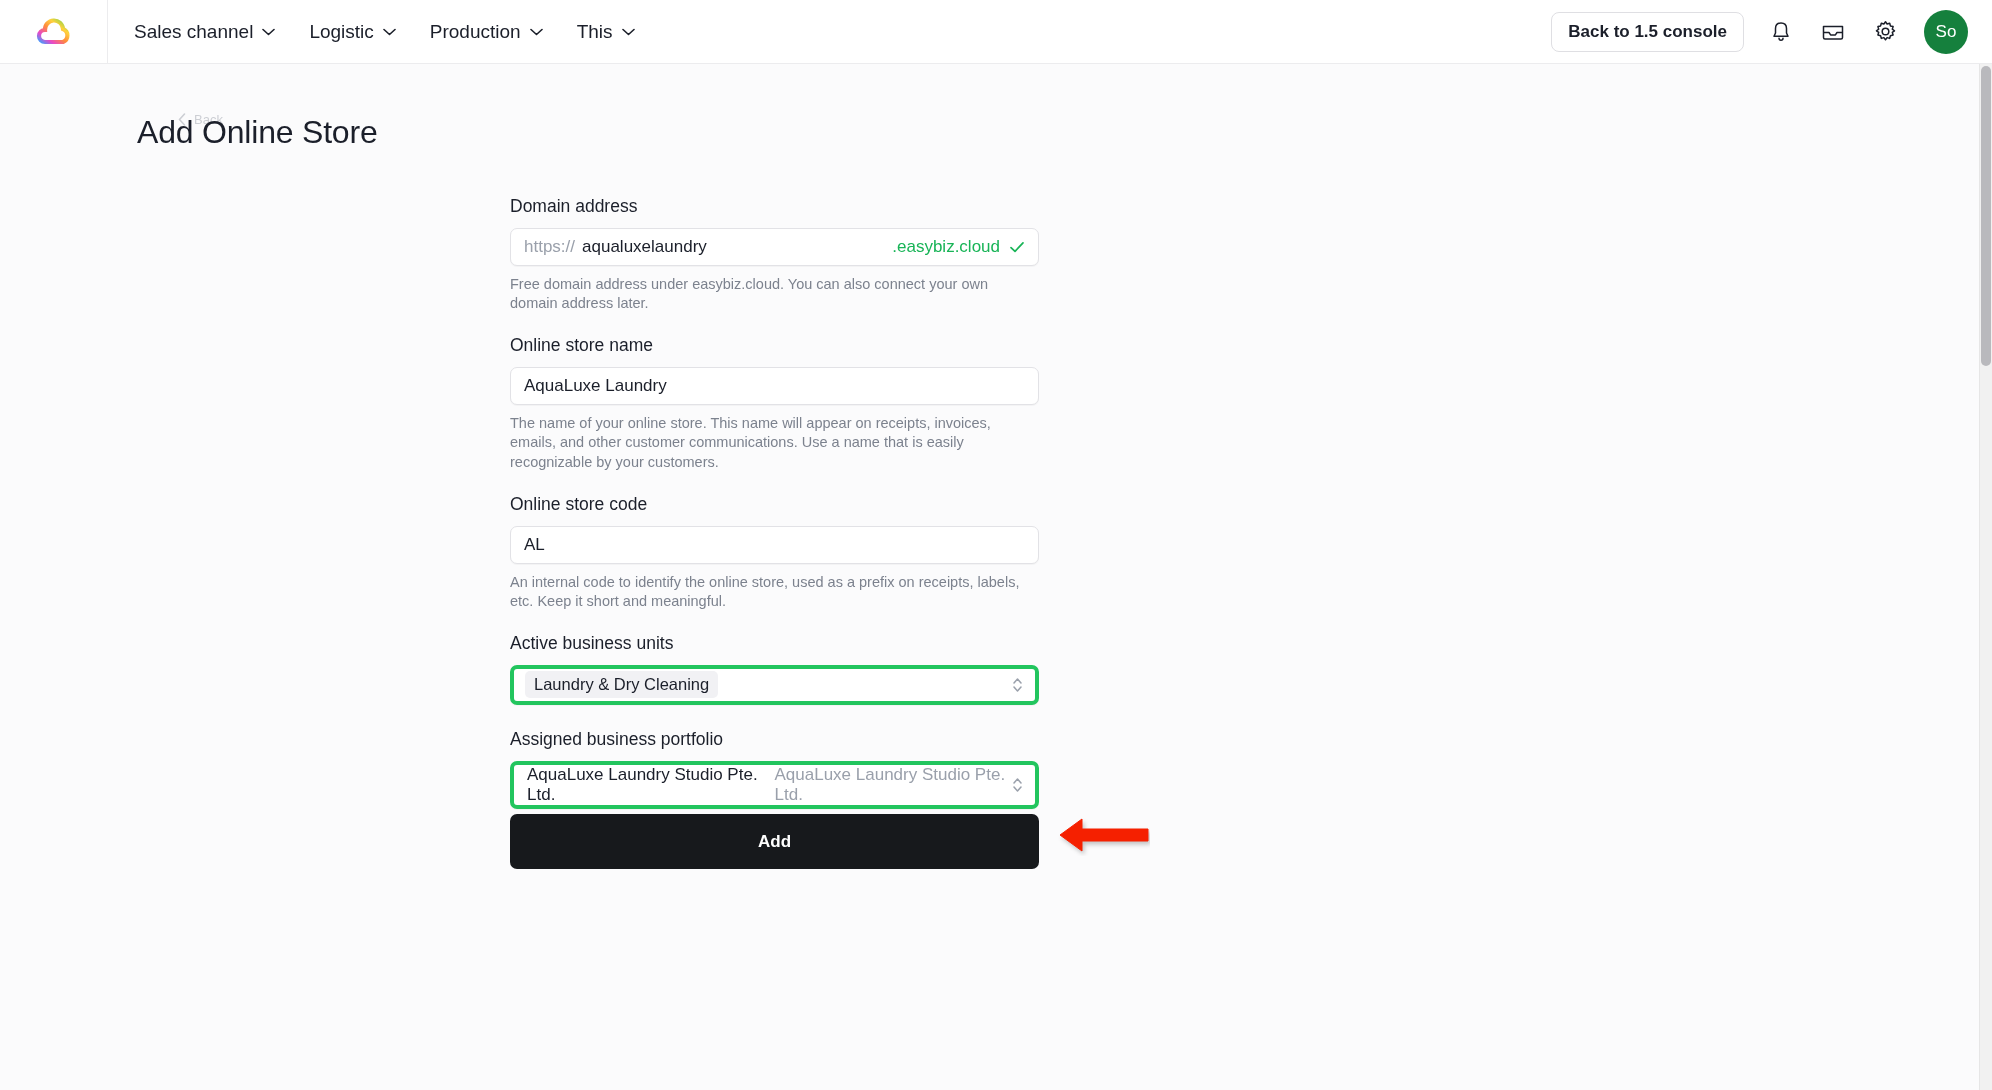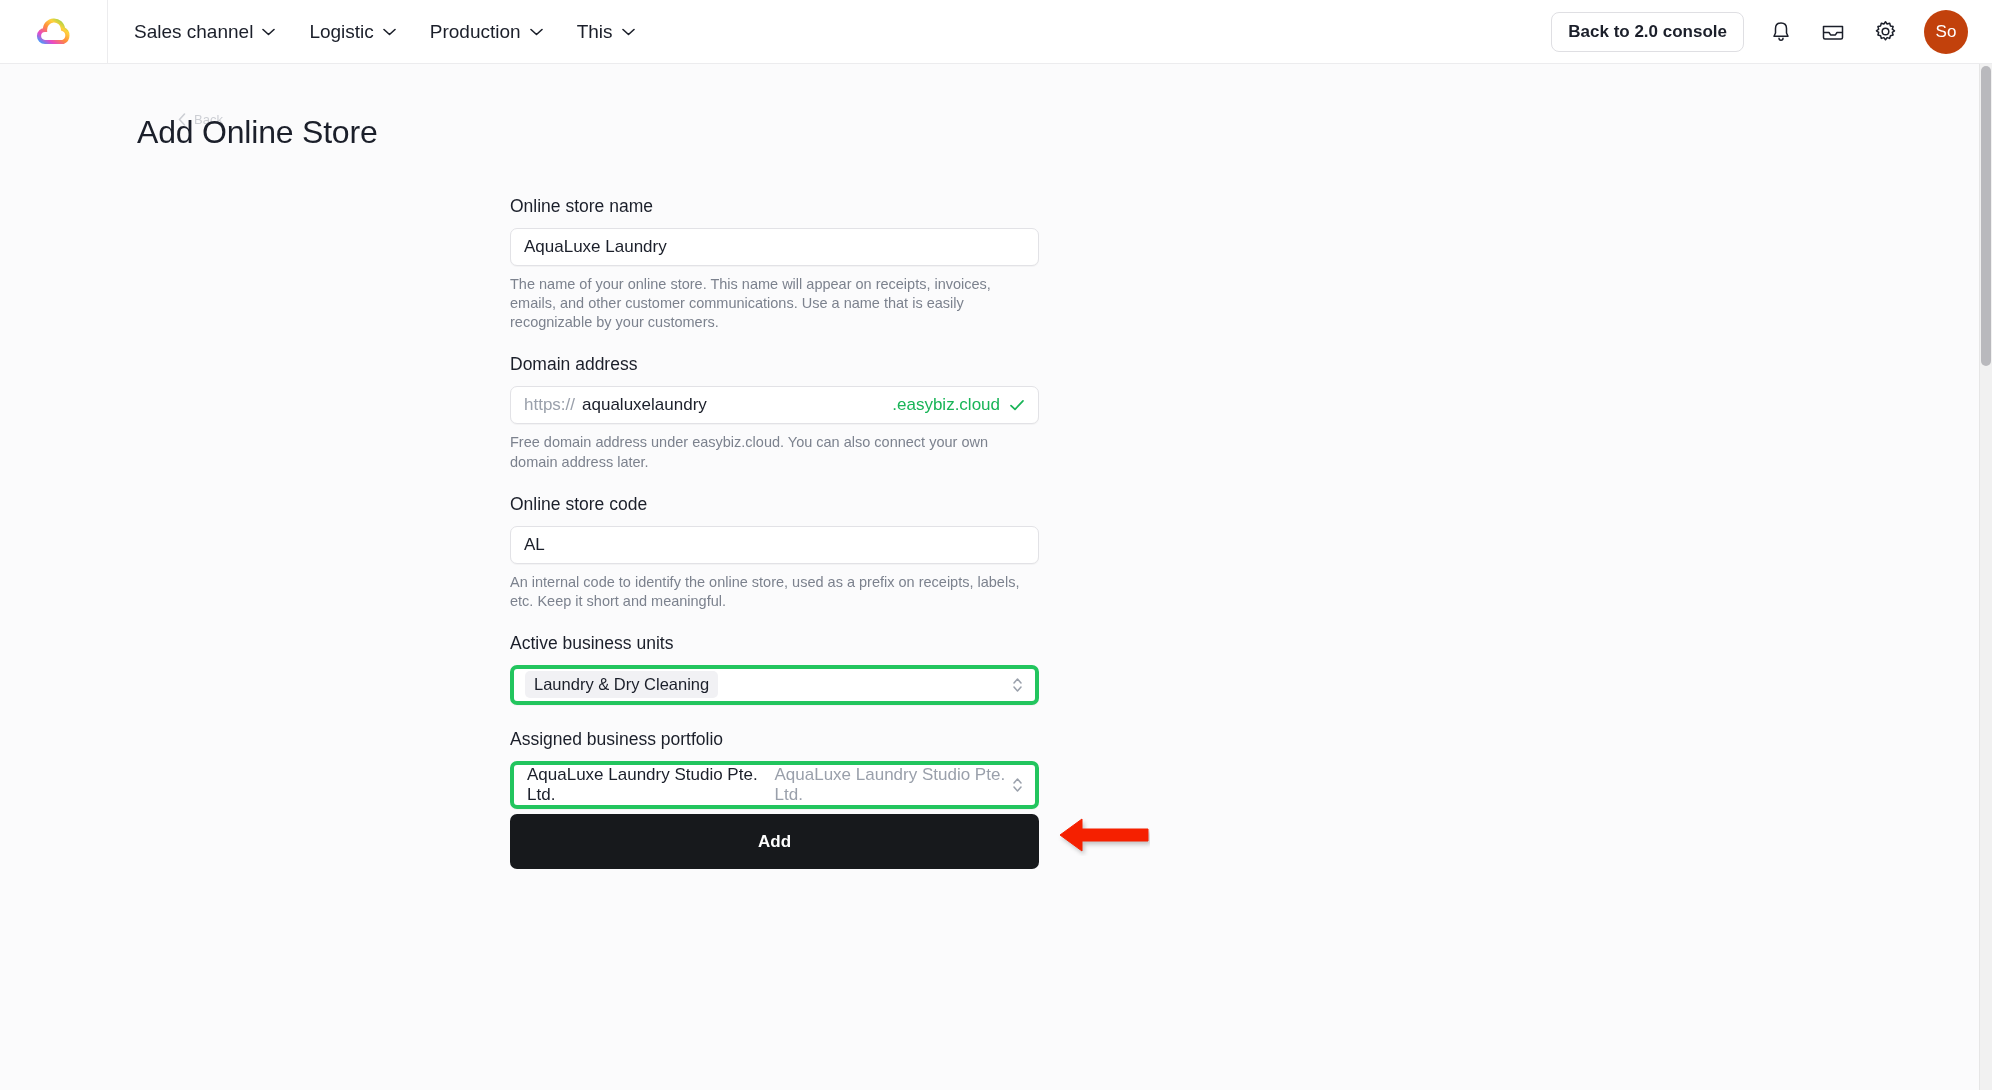--- a/index.html
+++ b/index.html
@@ -59,21 +59,21 @@
     white-space: nowrap;
     font-family: "Liberation Sans", sans-serif;
   }
   .icon-btn {
     width: 30px; height: 30px;
     display: flex; align-items: center; justify-content: center;
     cursor: pointer; color: #1b1f2a;
   }
   .avatar {
     width: 44px; height: 44px; border-radius: 50%;
-    background: #c2410c; color: #fff;
+    background: #15803d; color: #fff;
     display: flex; align-items: center; justify-content: center;
     font-size: 17px; font-weight: 400;
     cursor: pointer;
     margin-left: 2px;
   }
 
   
   .page {
     position: relative;
     height: 1026px;
@@ -269,21 +269,21 @@
     </div>
     <div class="nav-item">
       <span>This</span>
       <svg class="chev" viewBox="0 0 13 8">
         <path d="M1 1.5 L6.5 6.5 L12 1.5" fill="none" stroke="#1b1f2a" stroke-width="1.6" stroke-linecap="round" stroke-linejoin="round"></path>
       </svg>
     </div>
   </div>
 
   <div class="topbar-right">
-    <button class="console-btn">Back to 2.0 console</button>
+    <button class="console-btn">Back to 1.5 console</button>
 
     <div class="icon-btn">
       <svg width="22" height="24" viewBox="0 0 22 24">
         <path d="M11 3 C7.5 3 5.5 5.3 5.5 8.6 V13 L4 16.2 H18 L16.5 13 V8.6 C16.5 5.3 14.5 3 11 3 Z" fill="none" stroke="#1b1f2a" stroke-width="1.5" stroke-linejoin="round"></path>
         <path d="M9 18.2 a2 2 0 0 0 4 0" fill="none" stroke="#1b1f2a" stroke-width="1.5" stroke-linecap="round"></path>
       </svg>
     </div>
 
     <div class="icon-btn">
       <svg width="24" height="22" viewBox="0 0 24 22">
@@ -308,45 +308,45 @@
   <div class="back-link">
     <svg width="8" height="13" viewBox="0 0 8 13">
       <path d="M6.5 1 L1.5 6.5 L6.5 12" fill="none" stroke="#6b7280" stroke-width="1.6" stroke-linecap="round" stroke-linejoin="round"></path>
     </svg>
     <span>Back</span>
   </div>
 
   <div class="page-title">Add Online Store</div>
 
   <div class="form-col">
-
-    <div class="field">
-      <span class="field-label">Online store name</span>
-      <div class="input-box">
-        <span>AquaLuxe Laundry</span>
-      </div>
-      <div class="helper">The name of your online store. This name will appear on receipts, invoices, emails, and other customer communications. Use a name that is easily recognizable by your customers.</div>
-    </div>
 
     <div class="field">
       <span class="field-label">Domain address</span>
       <div class="input-box domain-box">
         <span class="domain-proto">https://</span>
         <span class="domain-value">aqualuxelaundry</span>
         <span class="domain-suffix">
           <span>.easybiz.cloud</span>
           <svg class="check-icon" viewBox="0 0 16 16">
             <path d="M2 8.6 L6 12.4 L14 3.8" fill="none" stroke="#18b457" stroke-width="1.7" stroke-linecap="round" stroke-linejoin="round"></path>
           </svg>
         </span>
       </div>
       <div class="helper">Free domain address under easybiz.cloud. You can also connect your own domain address later.</div>
     </div>
 
     <div class="field">
+      <span class="field-label">Online store name</span>
+      <div class="input-box">
+        <span>AquaLuxe Laundry</span>
+      </div>
+      <div class="helper">The name of your online store. This name will appear on receipts, invoices, emails, and other customer communications. Use a name that is easily recognizable by your customers.</div>
+    </div>
+
+    <div class="field">
       <span class="field-label">Online store code</span>
       <div class="input-box">
         <span>AL</span>
       </div>
       <div class="helper">An internal code to identify the online store, used as a prefix on receipts, labels, etc. Keep it short and meaningful.</div>
     </div>
 
     <div class="field">
       <span class="field-label">Active business units</span>
       <div class="select-box">

